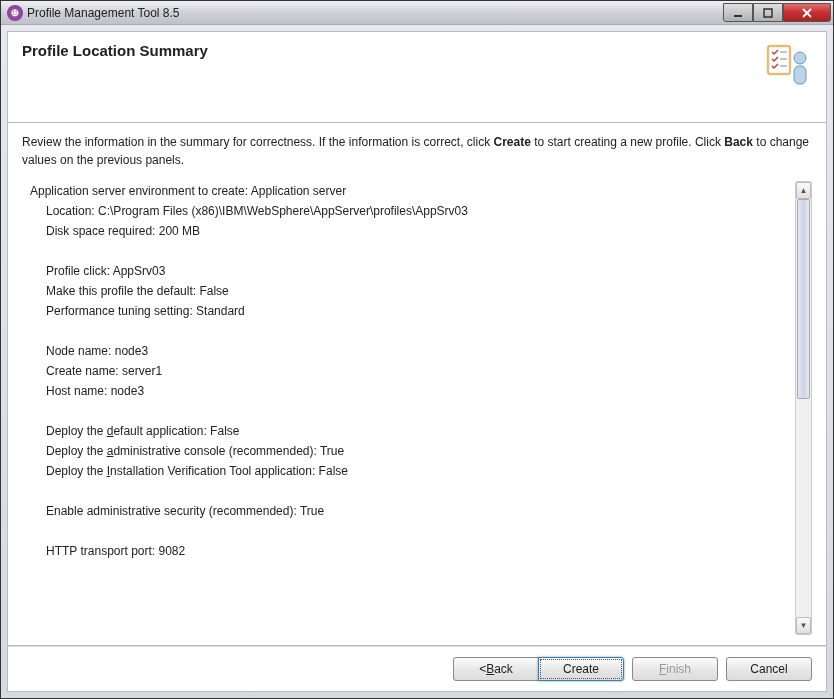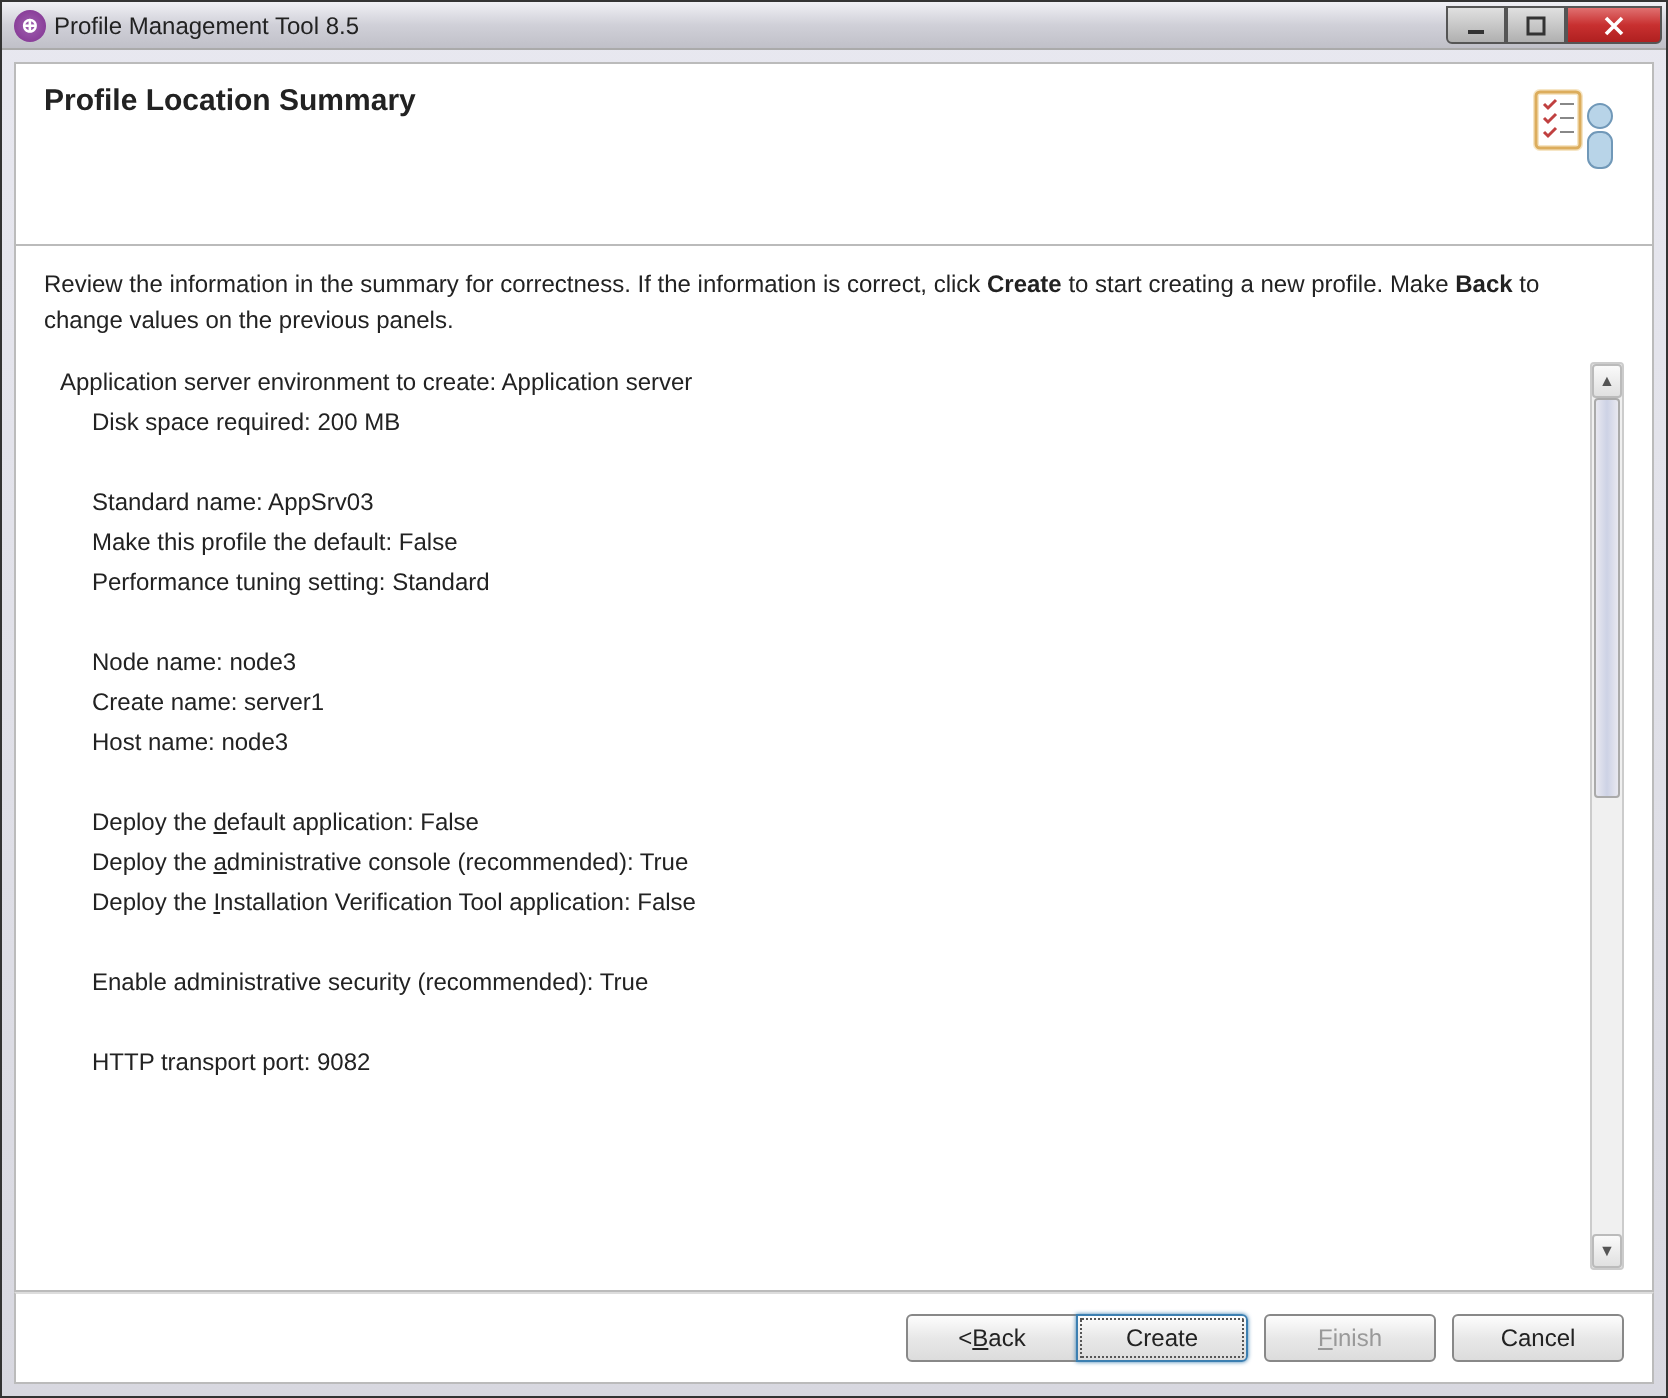--- a/index.html
+++ b/index.html
@@ -230,29 +230,30 @@
         <line x1="16" y1="17" x2="23" y2="17" stroke="#888" stroke-width="1"></line>
         <line x1="16" y1="24" x2="23" y2="24" stroke="#888" stroke-width="1"></line>
         <circle cx="36" cy="16" r="6" fill="#b8d4e8" stroke="#7098b8"></circle>
         <rect x="30" y="24" width="12" height="18" rx="5" fill="#b8d4e8" stroke="#7098b8"></rect>
       </svg>
     </div>
   </div>
 
   <div class="content-panel">
     <div class="intro-text">
-      <span>Review the information in the summary for correctness. If the information is correct, click </span><b>Create</b><span> to start creating a new profile. Make </span><b>Back</b><span> to change values on the previous panels.</span>
+      <span>Review the information in the summary for correctness. If the information is correct, click </span><b>Create</b><span> to start creating a new profile. Click </span><b>Back</b><span> to change values on the previous panels.</span>
     </div>
 
     <div class="summary-container">
       <div class="summary-text">
         <div class="hdr">Application server environment to create: Application server</div>
+        <div class="row">Location: C:\Program Files (x86)\IBM\WebSphere\AppServer\profiles\AppSrv03</div>
         <div class="row">Disk space required: 200 MB</div>
         <div class="gap"></div>
-        <div class="row">Standard name: AppSrv03</div>
+        <div class="row">Profile click: AppSrv03</div>
         <div class="row">Make this profile the default: False</div>
         <div class="row">Performance tuning setting: Standard</div>
         <div class="gap"></div>
         <div class="row">Node name: node3</div>
         <div class="row">Create name: server1</div>
         <div class="row">Host name: node3</div>
         <div class="gap"></div>
         <div class="row"><span>Deploy the </span><span class="acc">d</span><span>efault application: False</span></div>
         <div class="row"><span>Deploy the </span><span class="acc">a</span><span>dministrative console (recommended): True</span></div>
         <div class="row"><span>Deploy the </span><span class="acc">I</span><span>nstallation Verification Tool application: False</span></div>

